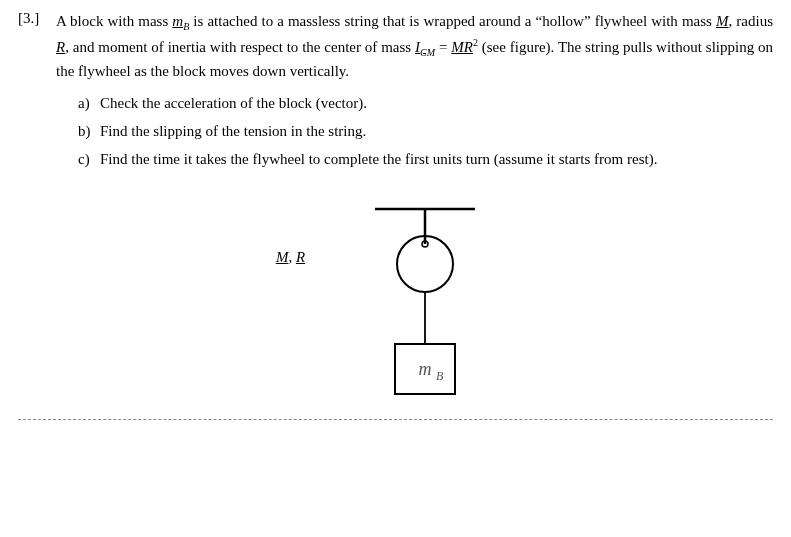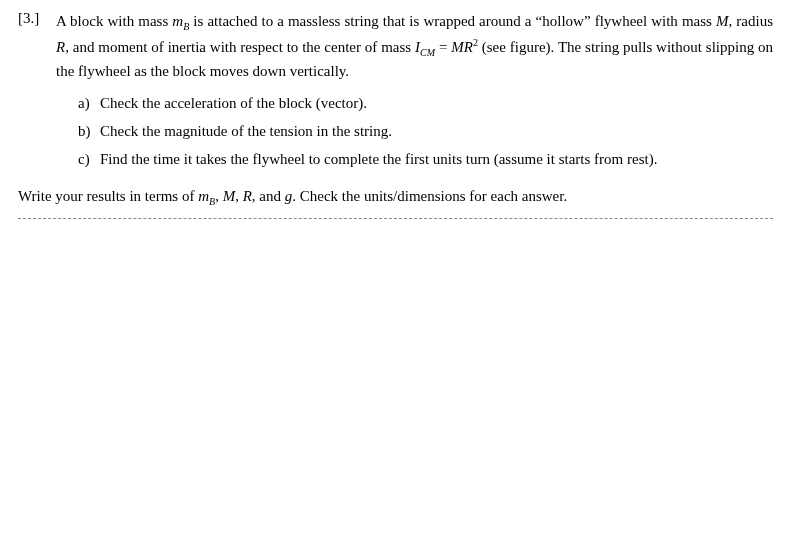--- a/index.html
+++ b/index.html
@@ -66,21 +66,21 @@
       margin-top: 60px;
       font-size: 15px;
     }
     .figure-svg-wrap {
       display: flex;
       flex-direction: column;
       align-items: center;
     }
 
     
-    .math-italic { font-style: italic; }
+    .math-italic { font-style: italic; text-decoration: underline; }
     sup { font-size: 10px; vertical-align: super; }
     sub { font-size: 10px; vertical-align: sub; }
   </style>
 </head>
 <body>
 
 <div class="problem-block">
   <div class="problem-header">
     <span class="problem-number">[3.]</span>
     <div class="problem-text">
@@ -90,27 +90,50 @@
     </div>
   </div>
 
   <div class="sub-questions">
     <div class="sub-question">
       <span class="sub-label">a)</span>
       <span class="sub-text">Check the acceleration of the block (vector).</span>
     </div>
     <div class="sub-question">
       <span class="sub-label">b)</span>
-      <span class="sub-text">Check the magnitude of the tension in the string.</span>
+      <span class="sub-text">Find the slipping of the tension in the string.</span>
     </div>
     <div class="sub-question">
       <span class="sub-label">c)</span>
       <span class="sub-text">Find the time it takes the flywheel to complete the first units turn (assume it starts from rest).</span>
     </div>
   </div>
 
-  <div class="write-line" style="margin-top:14px;">
-    Write your results in terms of <span class="math-italic">m<sub>B</sub></span>, <span class="math-italic">M</span>, <span class="math-italic">R</span>, and <span class="math-italic">g</span>. Check the units/dimensions for each answer.
+
+  <div class="figure-area">
+    <div style="display:flex; align-items:flex-start;">
+      <div class="figure-label">
+        <span class="math-italic">M</span>, <span class="math-italic">R</span>
+      </div>
+      <div class="figure-svg-wrap">
+        <svg width="200" height="220" xmlns="http://www.w3.org/2000/svg">
+
+          <line x1="60" y1="20" x2="160" y2="20" stroke="#000" stroke-width="2.5"></line>
+
+          <line x1="110" y1="20" x2="110" y2="55" stroke="#000" stroke-width="2.5"></line>
+
+          <circle cx="110" cy="75" r="28" fill="none" stroke="#000" stroke-width="2"></circle>
+
+          <circle cx="110" cy="55" r="3" fill="none" stroke="#000" stroke-width="1.5"></circle>
+
+          <line x1="110" y1="103" x2="110" y2="155" stroke="#000" stroke-width="1.8"></line>
+
+          <rect x="80" y="155" width="60" height="50" fill="none" stroke="#000" stroke-width="2"></rect>
+
+          <text x="110" y="186" text-anchor="middle" font-family="Times New Roman, serif" font-style="italic" font-size="18" fill="#555">m</text>
+          <text x="121" y="191" text-anchor="start" font-family="Times New Roman, serif" font-style="italic" font-size="12" fill="#555">B</text>
+        </svg>
+      </div>
+    </div>
   </div>
-
 
   <div style="margin-top:8px; border-top: 1px dashed #888; width:100%;"></div>
 </div>
 
 </body></html>

